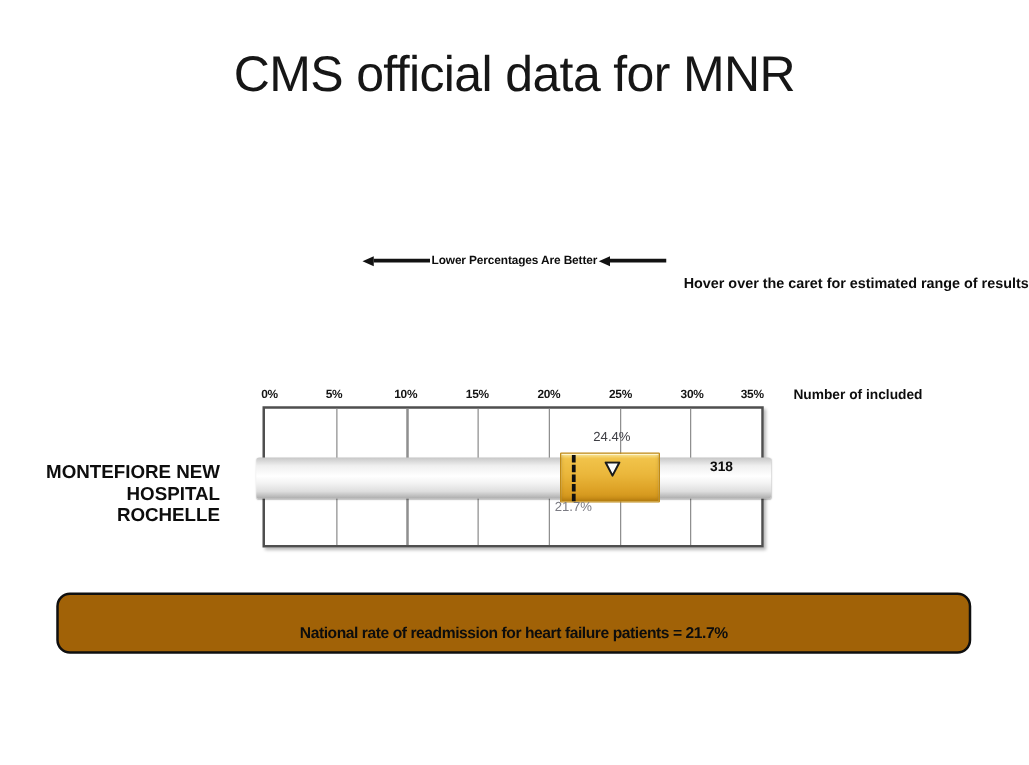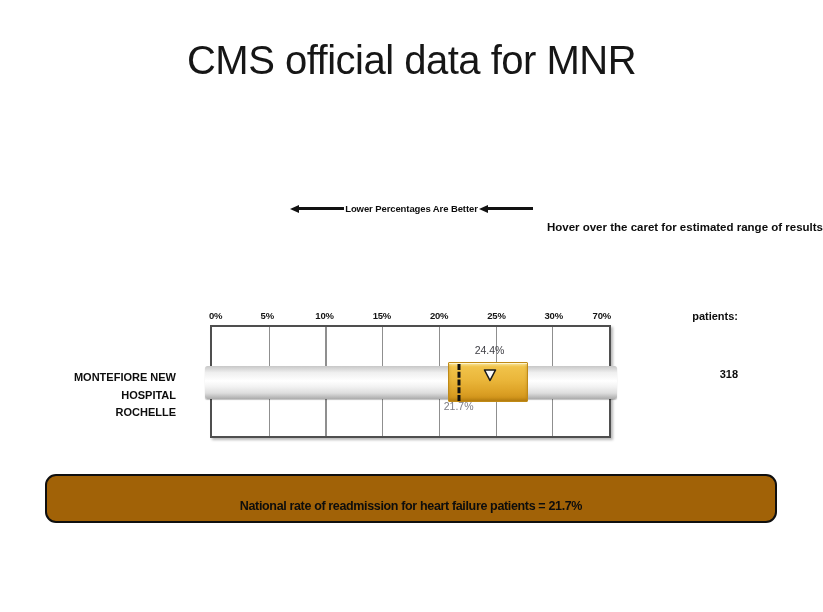--- a/index.html
+++ b/index.html
@@ -16,21 +16,21 @@
   .arrow{display:inline-flex;align-items:center;}
   .arrow .head{width:0;height:0;border-top:4.5px solid transparent;
                border-bottom:4.5px solid transparent;border-right:9px solid #121212;}
   .arrow .shaft{width:45px;height:2.5px;background:#121212;}
   .arrow-label{font-size:9.5px;font-weight:700;letter-spacing:-0.1px;color:#0d0d0d;}
   .hover-hint{position:absolute;top:221px;left:0;width:823px;text-align:right;
               font-size:11.5px;font-weight:700;color:#0d0d0d;}
 
   
   .row-label{position:absolute;left:28px;top:369px;width:148px;text-align:right;
-             font-size:11px;font-weight:700;line-height:17.5px;color:#0d0d0d;}
+             font-size:15px;font-weight:700;line-height:17.5px;color:#0d0d0d;}
 
   
   .ticks{position:absolute;left:210px;top:306px;width:401px;height:15px;}
   .ticks span{position:absolute;bottom:0;transform:translateX(-50%);
               font-size:9.5px;font-weight:700;letter-spacing:-0.2px;color:#141414;white-space:nowrap;}
   .ticks span:first-child{transform:translateX(-1px);}
   .ticks span:last-child{transform:translateX(-100%);}
 
   
   .plot{position:absolute;left:210px;top:325px;width:401px;height:113px;
@@ -51,21 +51,21 @@
             border-left:3px dashed #101010;}
   .caret{position:absolute;top:44px;transform:translateX(-50%);}
   .val-label{position:absolute;top:19px;transform:translateX(-50%);
              font-size:10.5px;color:#3e3e44;white-space:nowrap;}
   .nat-label{position:absolute;top:75px;transform:translateX(-50%);
              font-size:10.5px;color:#7b7b83;white-space:nowrap;}
 
   
   .patients-header{position:absolute;left:592px;top:308px;width:146px;text-align:right;
                    font-size:11px;font-weight:700;line-height:16.5px;color:#0d0d0d;}
-  .patients-value{position:absolute;left:592px;top:368px;width:146px;text-align:right;
+  .patients-value{position:absolute;left:568px;top:368px;width:146px;
                   font-size:11px;font-weight:700;color:#0d0d0d;}
 
   
   .footer-box{position:absolute;left:45px;top:474px;width:732px;height:49px;
               box-sizing:border-box;border:2.5px solid #0f0f0f;border-radius:11px;
               display:flex;align-items:flex-end;justify-content:center;
               padding-bottom:8px;background:#a16207;}
   .footer-text{font-size:12.5px;font-weight:700;letter-spacing:-0.35px;color:#0d0d0d;}
 </style>
 </head>
@@ -96,21 +96,21 @@
   </div>
 
   <div class="ticks">
     <span style="left:0%">0%</span>
     <span style="left:14.2857%">5%</span>
     <span style="left:28.5714%">10%</span>
     <span style="left:42.8571%">15%</span>
     <span style="left:57.1428%">20%</span>
     <span style="left:71.4285%">25%</span>
     <span style="left:85.7142%">30%</span>
-    <span style="left:100%">70%</span>
+    <span style="left:100%">35%</span>
   </div>
 
   <div class="plot">
     <div class="gridline" style="left:14.2857%"></div>
     <div class="gridline" style="left:28.5714%"></div>
     <div class="gridline" style="left:42.8571%"></div>
     <div class="gridline" style="left:57.1428%"></div>
     <div class="gridline" style="left:71.4285%"></div>
     <div class="gridline" style="left:85.7142%"></div>
   </div>
@@ -120,21 +120,21 @@
     <div class="range" style="left: 59.4286%; width: 20%;"></div>
     <div class="nat-line" style="left: 62%;"></div>
     <svg class="caret" width="14" height="13" viewBox="0 0 14 13" style="left: 69.7143%;">
       <polygon points="1.5,1 12.5,1 7,11.5" fill="#fcfcfc" stroke="#1a1a1a" stroke-width="1.6" stroke-linejoin="round"></polygon>
     </svg>
     <div class="val-label" style="left: 69.7143%;">24.4%</div>
     <div class="nat-label" style="left: 62%;">21.7%</div>
   </div>
 
   <div class="patients-header">
-    <div>patients:</div>
+    <div>Number of included</div>
   </div>
   <div class="patients-value">318</div>
 
   <div class="footer-box">
     <div class="footer-text">National rate of readmission for heart failure patients = 21.7%</div>
   </div>
 
 </div>
 
 </body></html>

